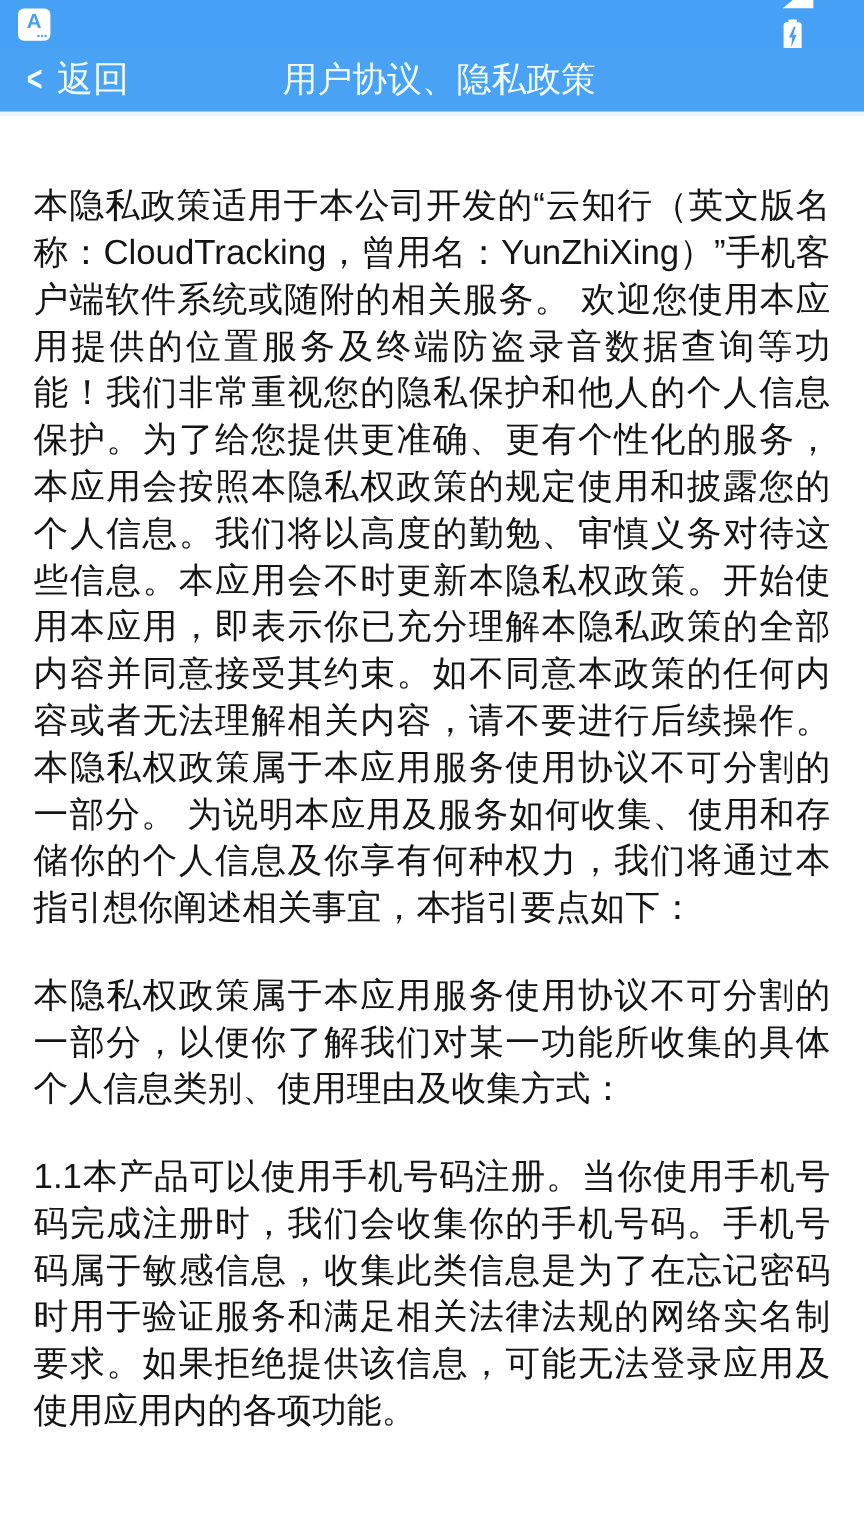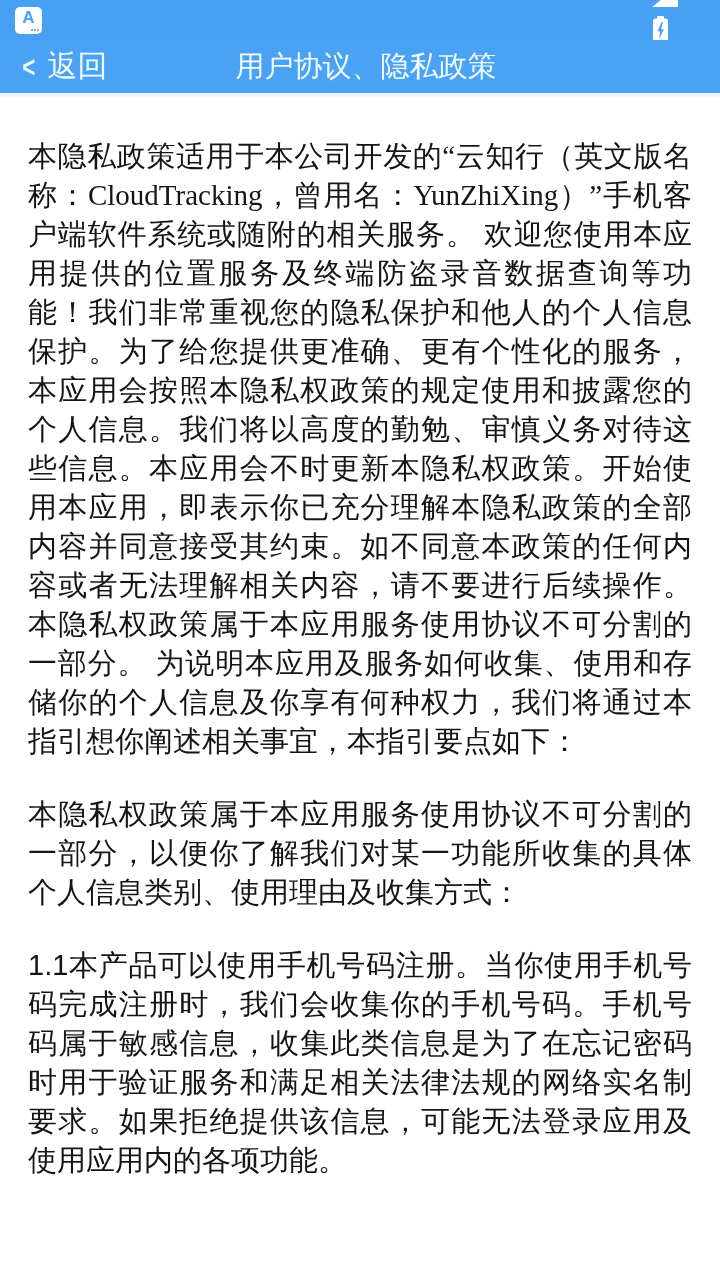--- a/index.html
+++ b/index.html
@@ -64,21 +64,21 @@
     color:var(--body-text);
   }
   .doc-title{
     margin:42px 0 0;font-size:52px;line-height:58px;font-weight:bold;
     text-align:center;color:#0c0c0c;letter-spacing:2px;
   }
   .content p{
     margin:34px 0 0;font-size:29px;line-height:39px;text-align:justify;
     word-break:break-word;
   }
-  .content p.first{margin-top:40px;font-family:Liberation Serif, serif;}
+  .content p.first{margin-top:56px;}
   .section-heading{
     margin:36px 0 0;font-size:29px;line-height:39px;font-weight:bold;color:#0c0c0c;
   }
 </style>
 </head>
 <body>
 
 <div class="screen">
 
   <div class="status-bar">

